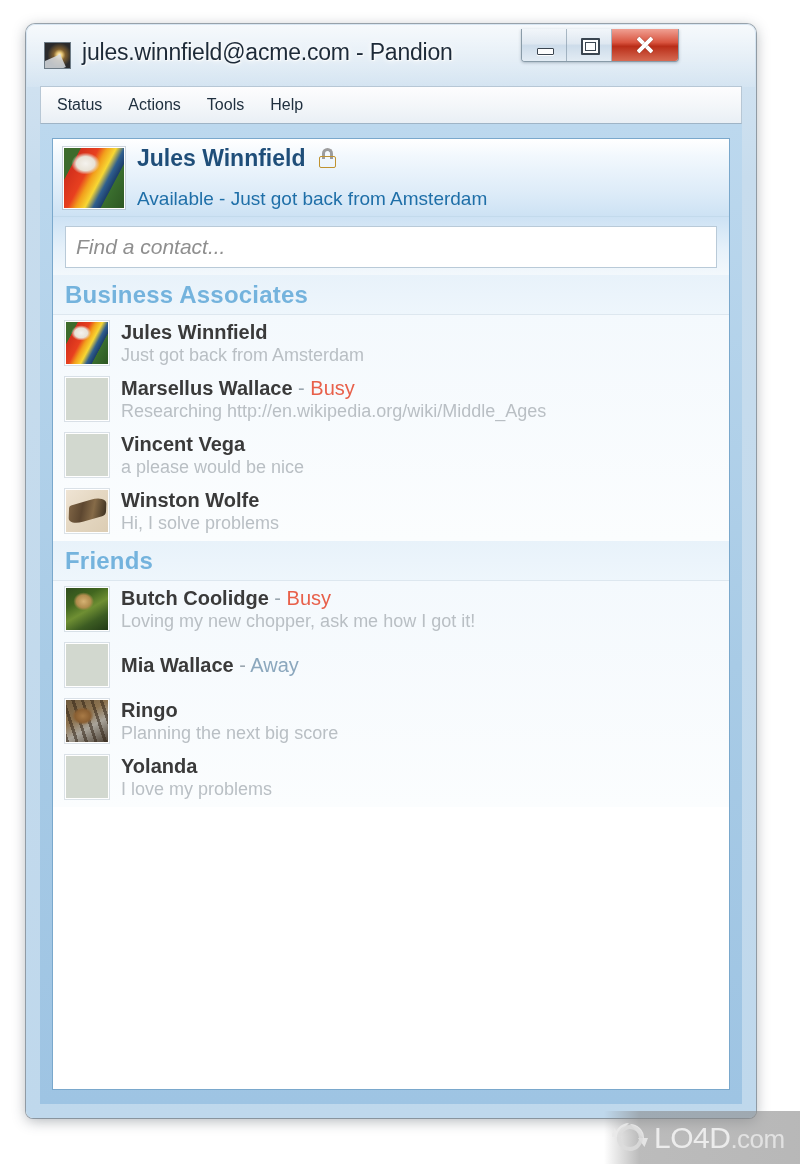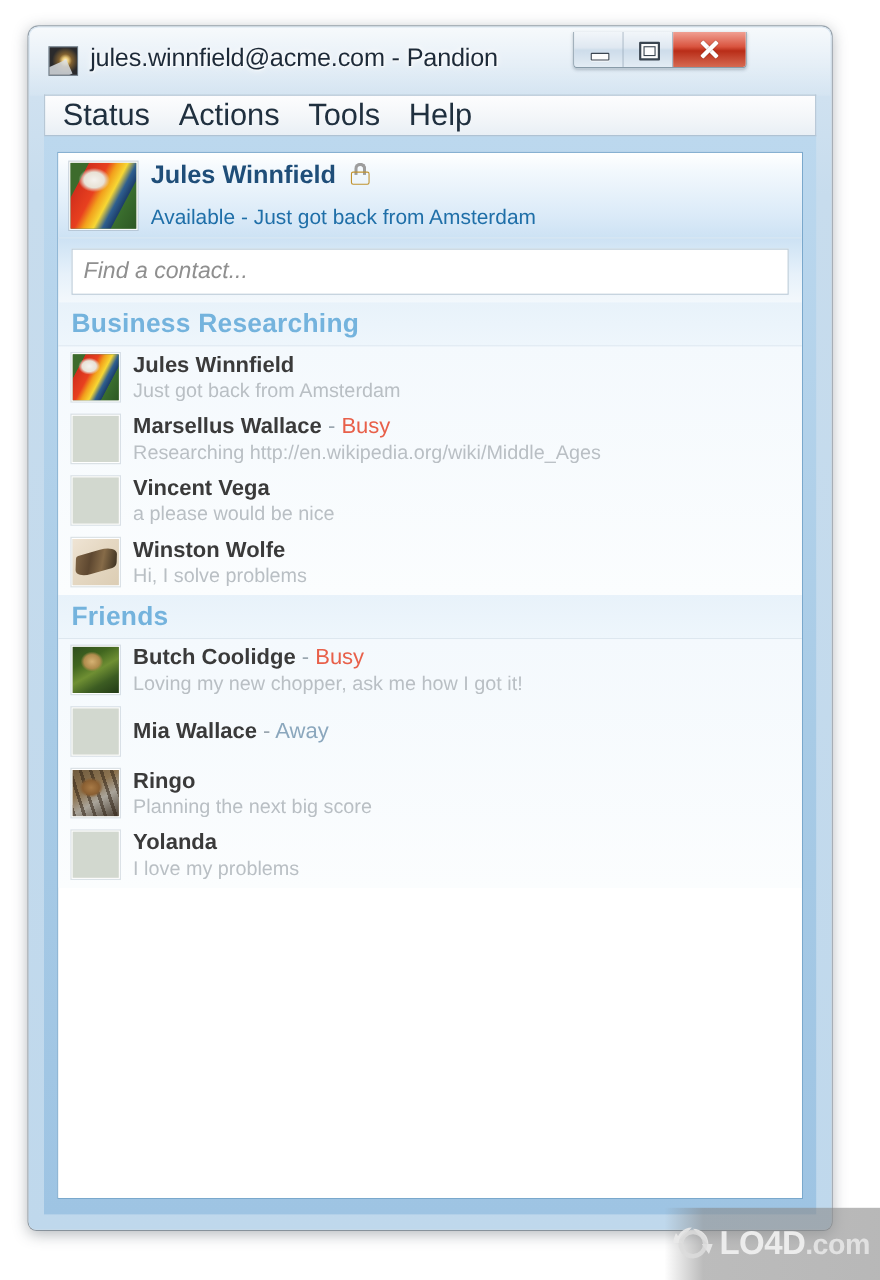--- a/index.html
+++ b/index.html
@@ -163,21 +163,21 @@
     height: 38px;
     background: linear-gradient(to bottom, #fdfdfe 0%, #f3f6f9 55%, #e9eff5 100%);
     border: 1px solid #b7c7d5;
     border-bottom-color: #9fb4c6;
     box-sizing: border-box;
     display: flex;
     align-items: center;
     padding-left: 16px;
   }
   .menu-item {
-    font-size: 28px;
+    font-size: 16px;
     color: #20303f;
     margin-right: 26px;
     cursor: default;
     white-space: nowrap;
   }
 
   
   #client-area {
     position: absolute;
     left: 14px;
@@ -441,27 +441,26 @@
       #f2dfb2;
   }
   
 
   
   #watermark {
     position: absolute;
     right: 0;
     bottom: 0;
     width: 196px;
-    height: 66px;
+    height: 53px;
     display: flex;
     align-items: center;
     background: linear-gradient(to right, rgba(120,120,120,0) 0%, rgba(132,132,132,.55) 18%, rgba(140,140,140,.62) 100%);
     padding-left: 8px;
     box-sizing: border-box;
-    font-weight: bold;
   }
   #watermark-logo {
     width: 36px; height: 36px;
     position: relative;
     flex: 0 0 36px;
   }
   #watermark-logo svg { display: block; }
   #watermark-text {
     font-size: 30px;
     color: #f1f1f1;
@@ -518,21 +517,21 @@
         </div>
       </div>
 
       <div id="roster-scroll">
 
         <div id="search-row">
           <input id="search-input" type="text" placeholder="Find a contact..." style="">
         </div>
 
         <div class="group">
-          <div class="group-header">Business Researching</div>
+          <div class="group-header">Business Associates</div>
           <div class="contact-list">
 
             <div class="contact-row">
               <div class="contact-avatar">
                 <div class="art art-macaw"></div>
               </div>
               <div class="contact-text">
                 <div class="contact-name-line">
                   <span class="contact-name">Jules Winnfield</span><span class="status-sep"></span><span class="status-busy"></span>
                 </div>

